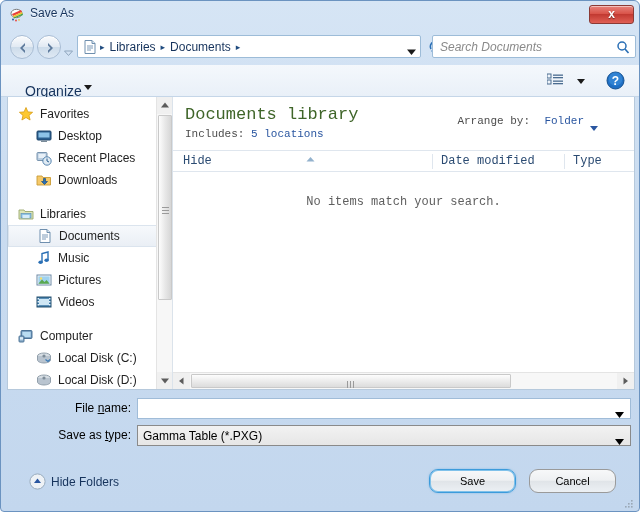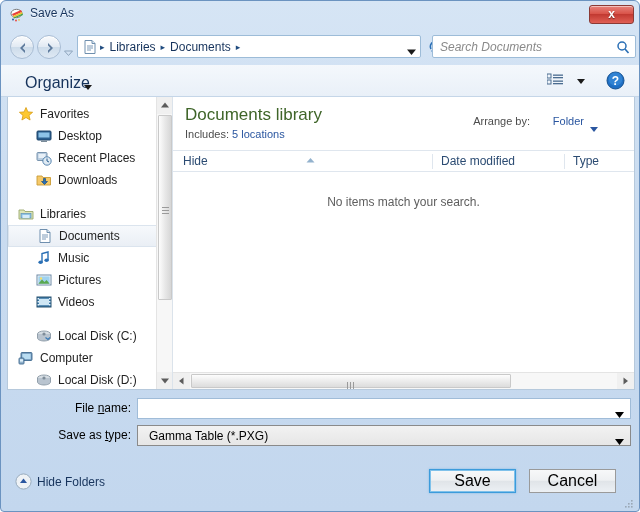--- a/index.html
+++ b/index.html
@@ -110,22 +110,22 @@
   .search-icon { position: absolute; right: 5px; top: 4px; }
 
   
   .toolbar {
     position: absolute; left: 0; top: 64px;
     width: 100%; height: 32px;
     background: linear-gradient(to bottom, #f4f8fc 0%, #e9f0f8 100%);
     border-bottom: 1px solid #c5d6e8;
   }
   .tb-item {
-    position: absolute; top: 7px;
-    font-size: 16px; color: #16335c;
+    position: absolute; top: 16px;
+    font-size: 14px; color: #16335c;
     padding: 2px 6px; cursor: pointer; white-space: nowrap;
   }
   .tb-organize { left: 18px; }
   .tb-newfolder { left: 110px; margin-top: 24px; }
   .tb-caret {
     position: absolute; left: 83px; top: 14px;
     width: 8px; height: 5px;
   }
   .viewbtn {
     position: absolute; right: 54px; top: 6px;
@@ -195,20 +195,21 @@
   .splitter {
     width: 1px; height: 100%; background: #dbe3eb; flex: none;
   }
 
   
   .filepane {
     position: relative;
     flex: 1; height: 100%;
     background: #fff;
     overflow: hidden;
+    font-family: Liberation Mono, monospace;
   }
   .lib-title {
     position: absolute; left: 12px; top: 8px;
     font-size: 17px; color: #3f6529;
     white-space: nowrap;
   }
   .lib-sub {
     position: absolute; left: 12px; top: 31px;
     font-size: 11px; color: #4c4c4c;
     white-space: nowrap;
@@ -300,46 +301,46 @@
     cursor: text;
   }
   .combo.filename { top: 5px; }
   .combo.savetype {
     top: 32px;
     background: linear-gradient(to bottom, #f2f2f2 0%, #e6e6e6 100%);
     border: 1px solid #8a8a8a;
     cursor: pointer;
   }
   .combo-val {
-    font-size: 12px; color: #000; padding-left: 11px;
+    font-size: 12px; color: #000; padding-left: 5px;
     white-space: nowrap; overflow: hidden;
   }
   .combo-arrow {
     position: absolute; right: 6px; top: 8px;
     width: 9px; height: 6px;
   }
 
   
   .footer {
     position: absolute; left: 0; top: 456px;
     width: 100%; height: 56px;
   }
   .hide-folders {
-    position: absolute; left: 14px; top: 16px;
+    position: absolute; left: 28px; top: 16px;
     display: flex; align-items: center; cursor: pointer; justify-content: space-between;
   }
   .hf-icon { width: 17px; height: 17px; margin-right: 5px; flex: none; }
   .hf-label { font-size: 12px; color: #16335c; white-space: nowrap; }
 
   .btn {
     position: absolute; top: 468px - 456px;
     top: 12px;
     width: 87px; height: 24px;
-    border-radius: 0;
-    font-size: 16px; color: #000;
+    border-radius: 9px;
+    font-size: 11px; color: #000;
     line-height: 22px; text-align: center;
     cursor: pointer;
     background: linear-gradient(to bottom, #f7f8f9 0%, #eef0f2 47%, #e0e4e8 50%, #ecf0f4 100%);
   }
   .btn-save {
     left: 428px;
     border: 1px solid #3c9bdb;
     box-shadow: 0 0 0 1px #7fc1ea inset, 0 0 2px rgba(60,155,219,.5);
   }
   .btn-cancel {
@@ -582,42 +583,42 @@
               <rect x="13" y="4" width="1.4" height="1.5" fill="#e8f2f9"></rect>
               <rect x="13" y="7" width="1.4" height="1.5" fill="#e8f2f9"></rect>
               <rect x="13" y="10" width="1.4" height="1.5" fill="#e8f2f9"></rect>
             </svg>
           </span>
           <span class="np-label">Videos</span>
         </div>
 
         <div class="np-gap"></div>
 
+        <div class="np-row">
+          <span class="np-icon">
+            <svg width="16" height="16" viewBox="0 0 16 16">
+              <rect x="3" y="2.5" width="11" height="8" rx="1" fill="#6e95b8" stroke="#3f6a8e" stroke-width="0.9"></rect>
+              <rect x="4.3" y="3.8" width="8.4" height="5.4" fill="#b9ddf2"></rect>
+              <rect x="1" y="8" width="5" height="6" rx="0.8" fill="#8fb0cb" stroke="#3f6a8e" stroke-width="0.9"></rect>
+              <rect x="2" y="9.2" width="3" height="2.4" fill="#dff0fa"></rect>
+            </svg>
+          </span>
+          <span class="np-label">Computer</span>
+        </div>
+
         <div class="np-row child">
           <span class="np-icon">
             <svg width="16" height="16" viewBox="0 0 16 16">
               <ellipse cx="8" cy="6" rx="6.5" ry="3" fill="#d6dde3" stroke="#8a98a5" stroke-width="0.9"></ellipse>
               <path d="M1.5 6 L1.5 10 C1.5 11.6 4.4 13 8 13 C11.6 13 14.5 11.6 14.5 10 L14.5 6" fill="#b9c4cf" stroke="#8a98a5" stroke-width="0.9"></path>
               <circle cx="8" cy="6" r="1.6" fill="#7e8c99"></circle>
               <path d="M9.5 9.5 L12 11.5 L14 9.5" fill="none" stroke="#3a7ab5" stroke-width="1.2"></path>
             </svg>
           </span>
           <span class="np-label">Local Disk (C:)</span>
-        </div>
-
-        <div class="np-row">
-          <span class="np-icon">
-            <svg width="16" height="16" viewBox="0 0 16 16">
-              <rect x="3" y="2.5" width="11" height="8" rx="1" fill="#6e95b8" stroke="#3f6a8e" stroke-width="0.9"></rect>
-              <rect x="4.3" y="3.8" width="8.4" height="5.4" fill="#b9ddf2"></rect>
-              <rect x="1" y="8" width="5" height="6" rx="0.8" fill="#8fb0cb" stroke="#3f6a8e" stroke-width="0.9"></rect>
-              <rect x="2" y="9.2" width="3" height="2.4" fill="#dff0fa"></rect>
-            </svg>
-          </span>
-          <span class="np-label">Computer</span>
         </div>
 
         <div class="np-row child">
           <span class="np-icon">
             <svg width="16" height="16" viewBox="0 0 16 16">
               <ellipse cx="8" cy="6" rx="6.5" ry="3" fill="#d6dde3" stroke="#8a98a5" stroke-width="0.9"></ellipse>
               <path d="M1.5 6 L1.5 10 C1.5 11.6 4.4 13 8 13 C11.6 13 14.5 11.6 14.5 10 L14.5 6" fill="#b9c4cf" stroke="#8a98a5" stroke-width="0.9"></path>
               <circle cx="8" cy="6" r="1.6" fill="#7e8c99"></circle>
             </svg>
           </span>

